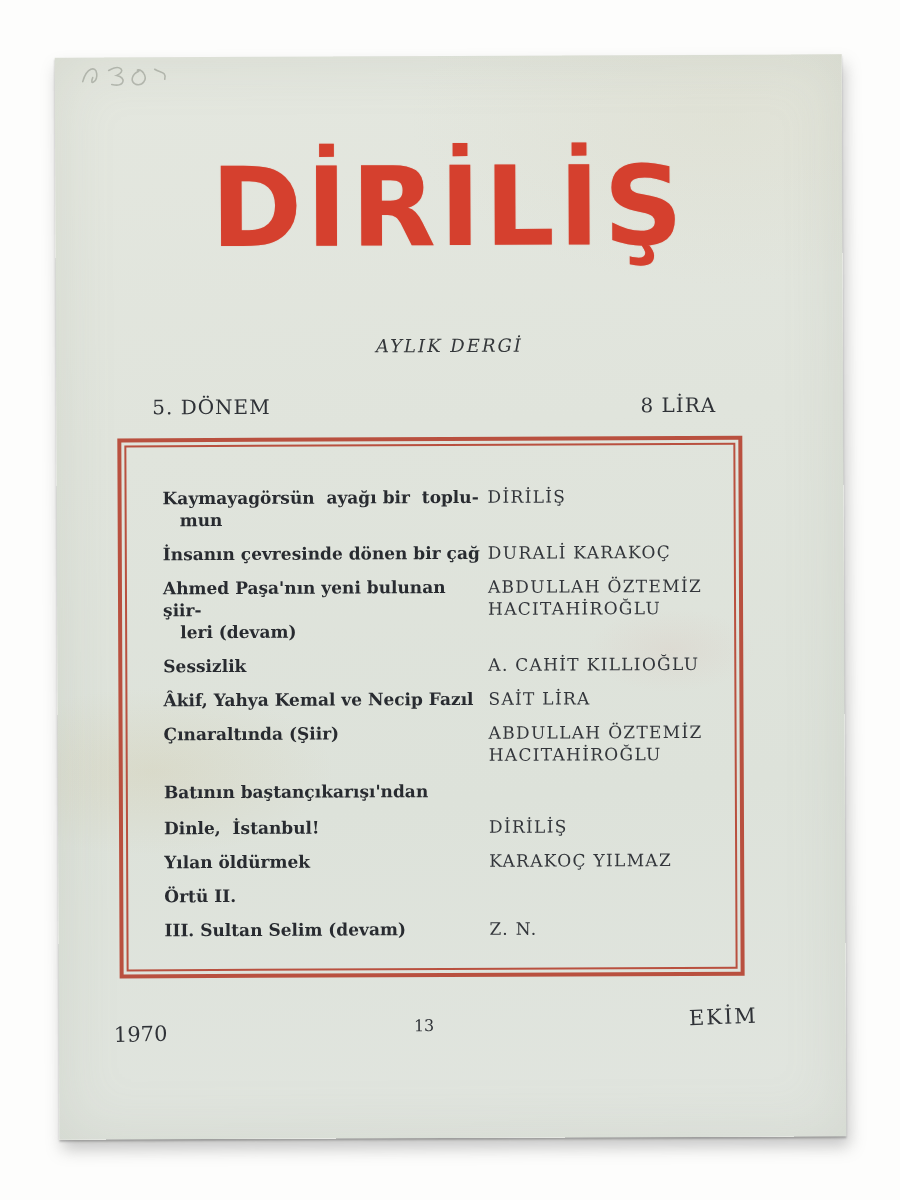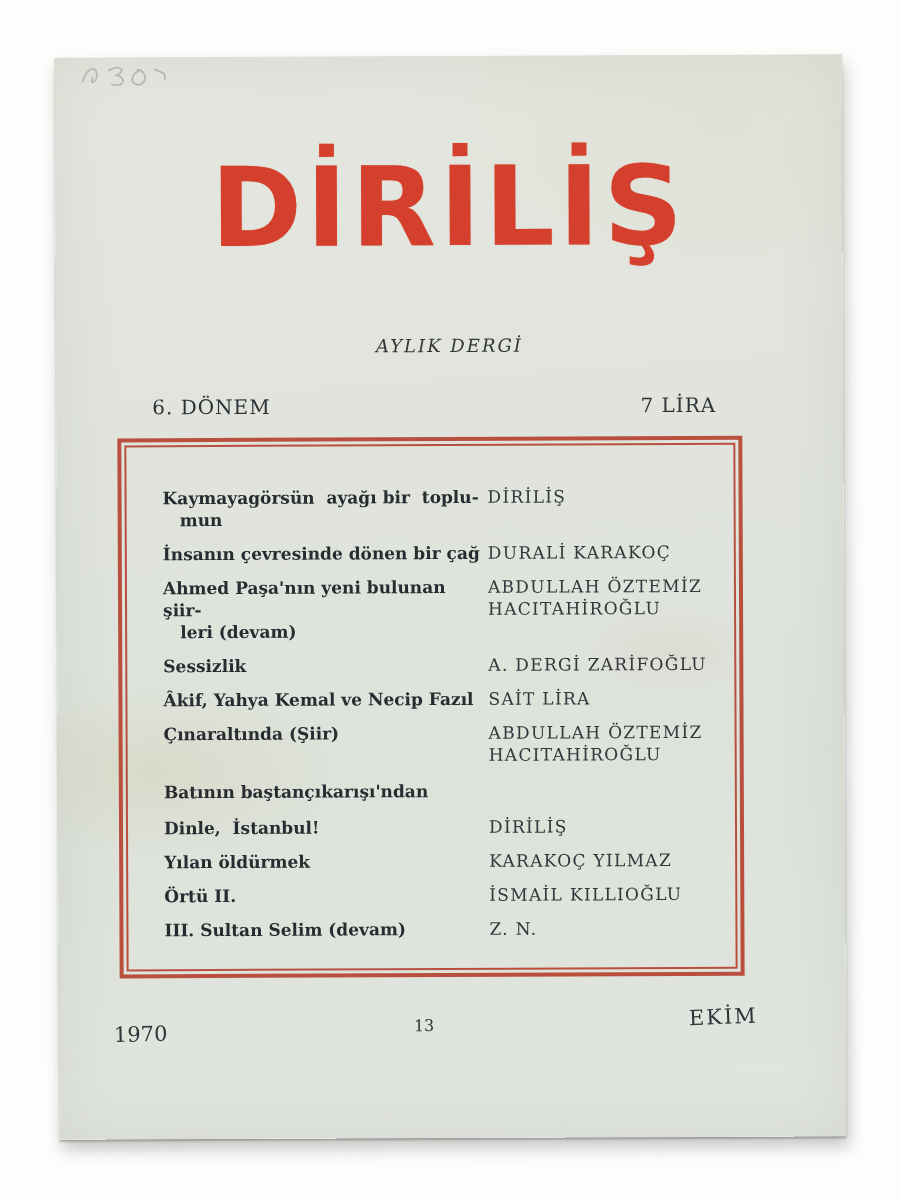--- a/index.html
+++ b/index.html
@@ -96,22 +96,22 @@
 
     <svg class="pencil" width="96" height="30" viewBox="0 0 96 30">
       <path d="M6 20 C10 6 19 4 20 12 C21 20 12 25 16 16 M32 9 C44 2 50 10 40 14 C50 16 48 26 35 23 M62 10 C55 13 53 20 59 23 C66 25 71 18 67 12 C64 7 58 8 62 10 M78 8 C84 12 90 10 88 18" fill="none" stroke="#8e9288" stroke-width="1.6" stroke-linecap="round"></path>
     </svg>
 
     <h1 class="title">DİRİLİŞ</h1>
 
     <div class="subtitle">AYLIK DERGİ</div>
 
     <div class="meta-row">
-      <span>6. DÖNEM</span>
-      <span>7 LİRA</span>
+      <span>5. DÖNEM</span>
+      <span>8 LİRA</span>
     </div>
 
     <div class="toc-box">
       <div class="toc-inner">
         <div id="toc-rows">
             <div class="toc-row">
               <div class="toc-title">
                 <div class="t1">Kaymayagörsün  ayağı bir  toplu-</div>
                 <div class="t2">mun</div>
               </div>
@@ -135,21 +135,21 @@
               <div class="toc-author">
                 <div>ABDULLAH ÖZTEMİZ</div>
                 <div>HACITAHİROĞLU</div>
               </div>
             </div>
             <div class="toc-row">
               <div class="toc-title">
                 <div class="t1">Sessizlik</div>
               </div>
               <div class="toc-author">
-                <div>A. DERGİ ZARİFOĞLU</div>
+                <div>A. CAHİT KILLIOĞLU</div>
               </div>
             </div>
             <div class="toc-row">
               <div class="toc-title">
                 <div class="t1">Âkif, Yahya Kemal ve Necip Fazıl</div>
               </div>
               <div class="toc-author">
                 <div>SAİT LİRA</div>
               </div>
             </div>
@@ -179,23 +179,20 @@
               <div class="toc-title">
                 <div class="t1">Yılan öldürmek</div>
               </div>
               <div class="toc-author">
                 <div>KARAKOÇ YILMAZ</div>
               </div>
             </div>
             <div class="toc-row">
               <div class="toc-title">
                 <div class="t1">Örtü II.</div>
-              </div>
-              <div class="toc-author">
-                <div>İSMAİL KILLIOĞLU</div>
               </div>
             </div>
             <div class="toc-row">
               <div class="toc-title">
                 <div class="t1">III. Sultan Selim (devam)</div>
               </div>
               <div class="toc-author">
                 <div>Z. N.</div>
               </div>
             </div>

